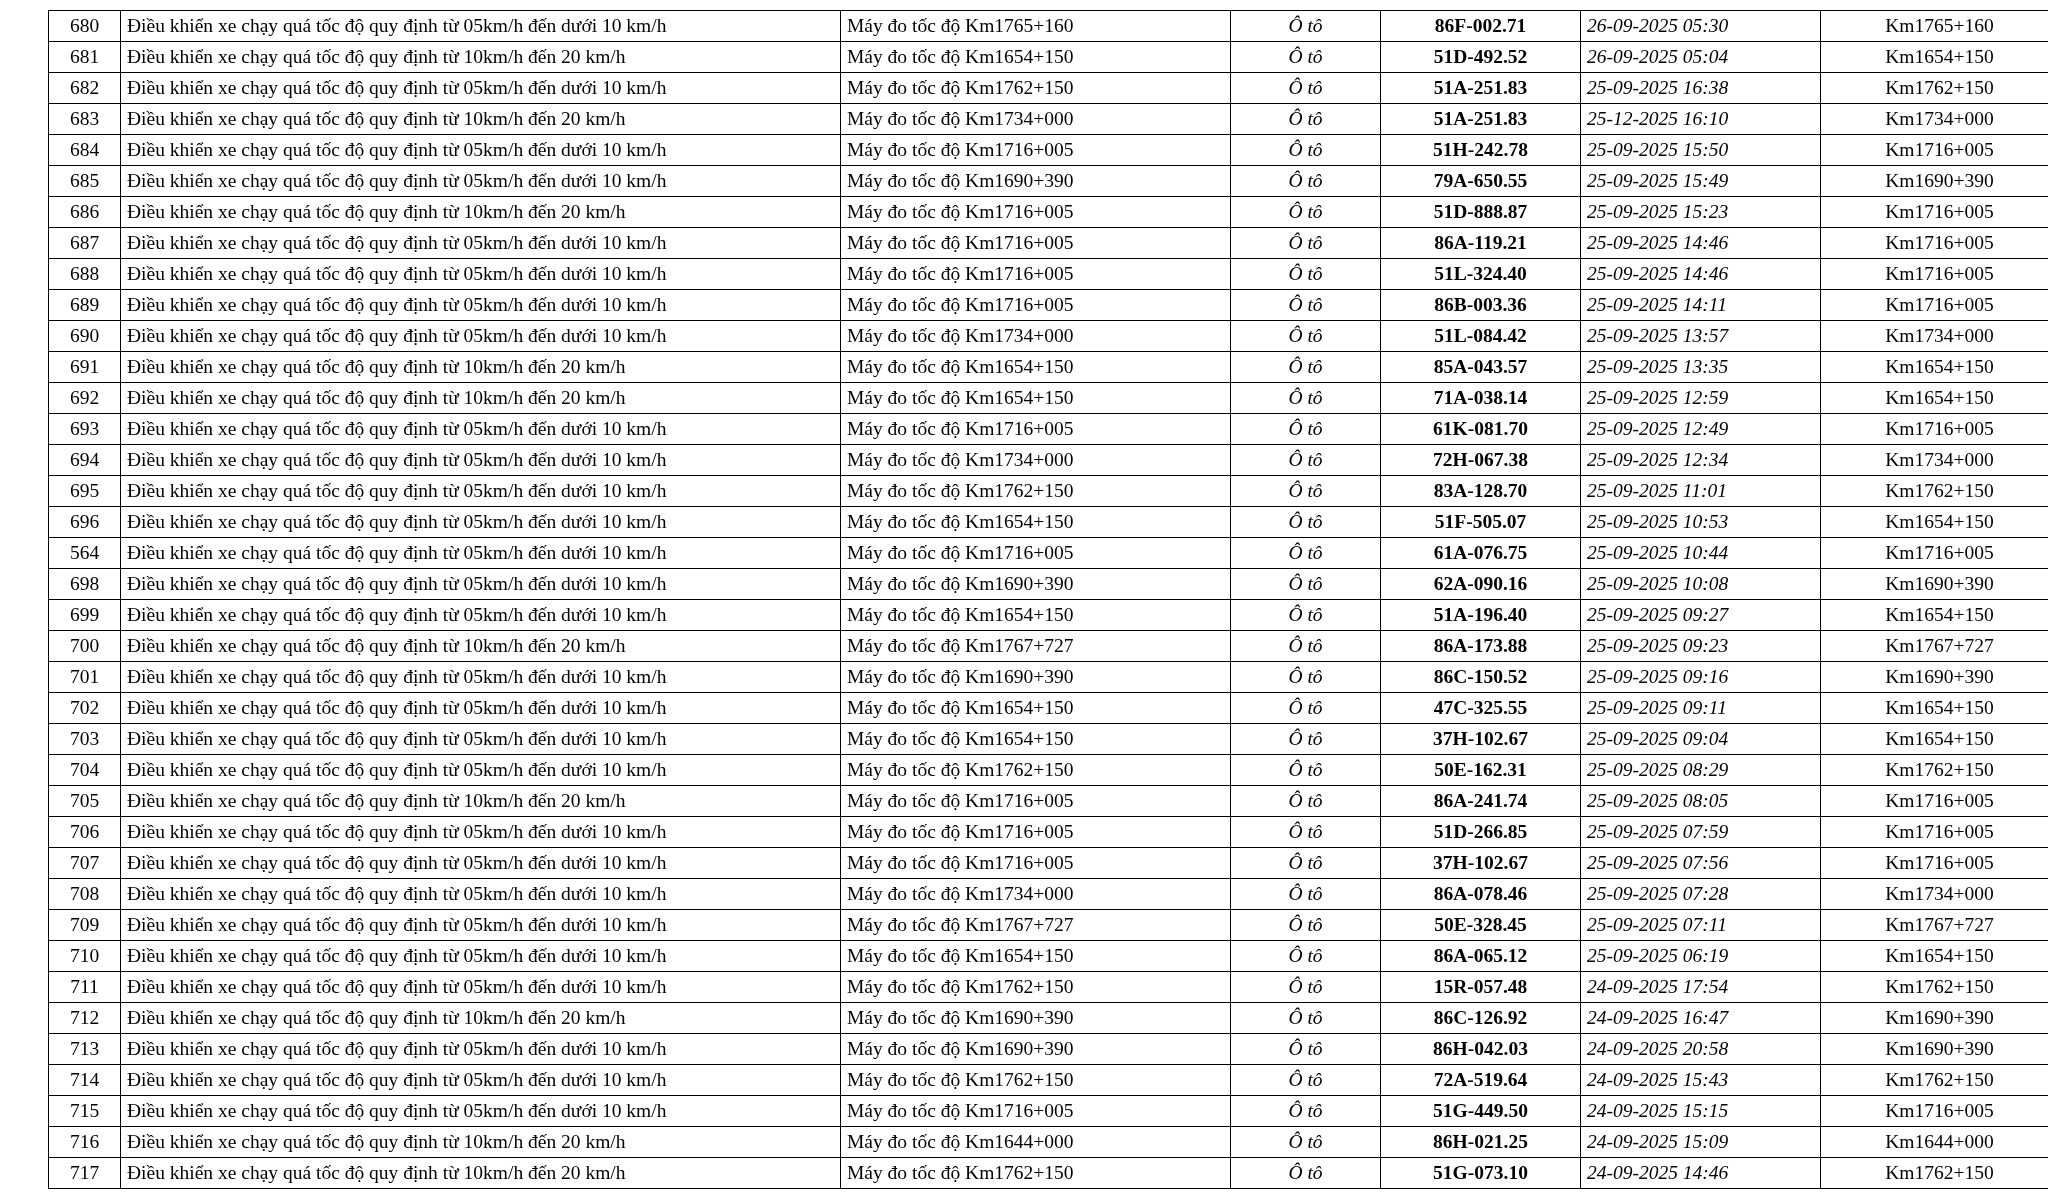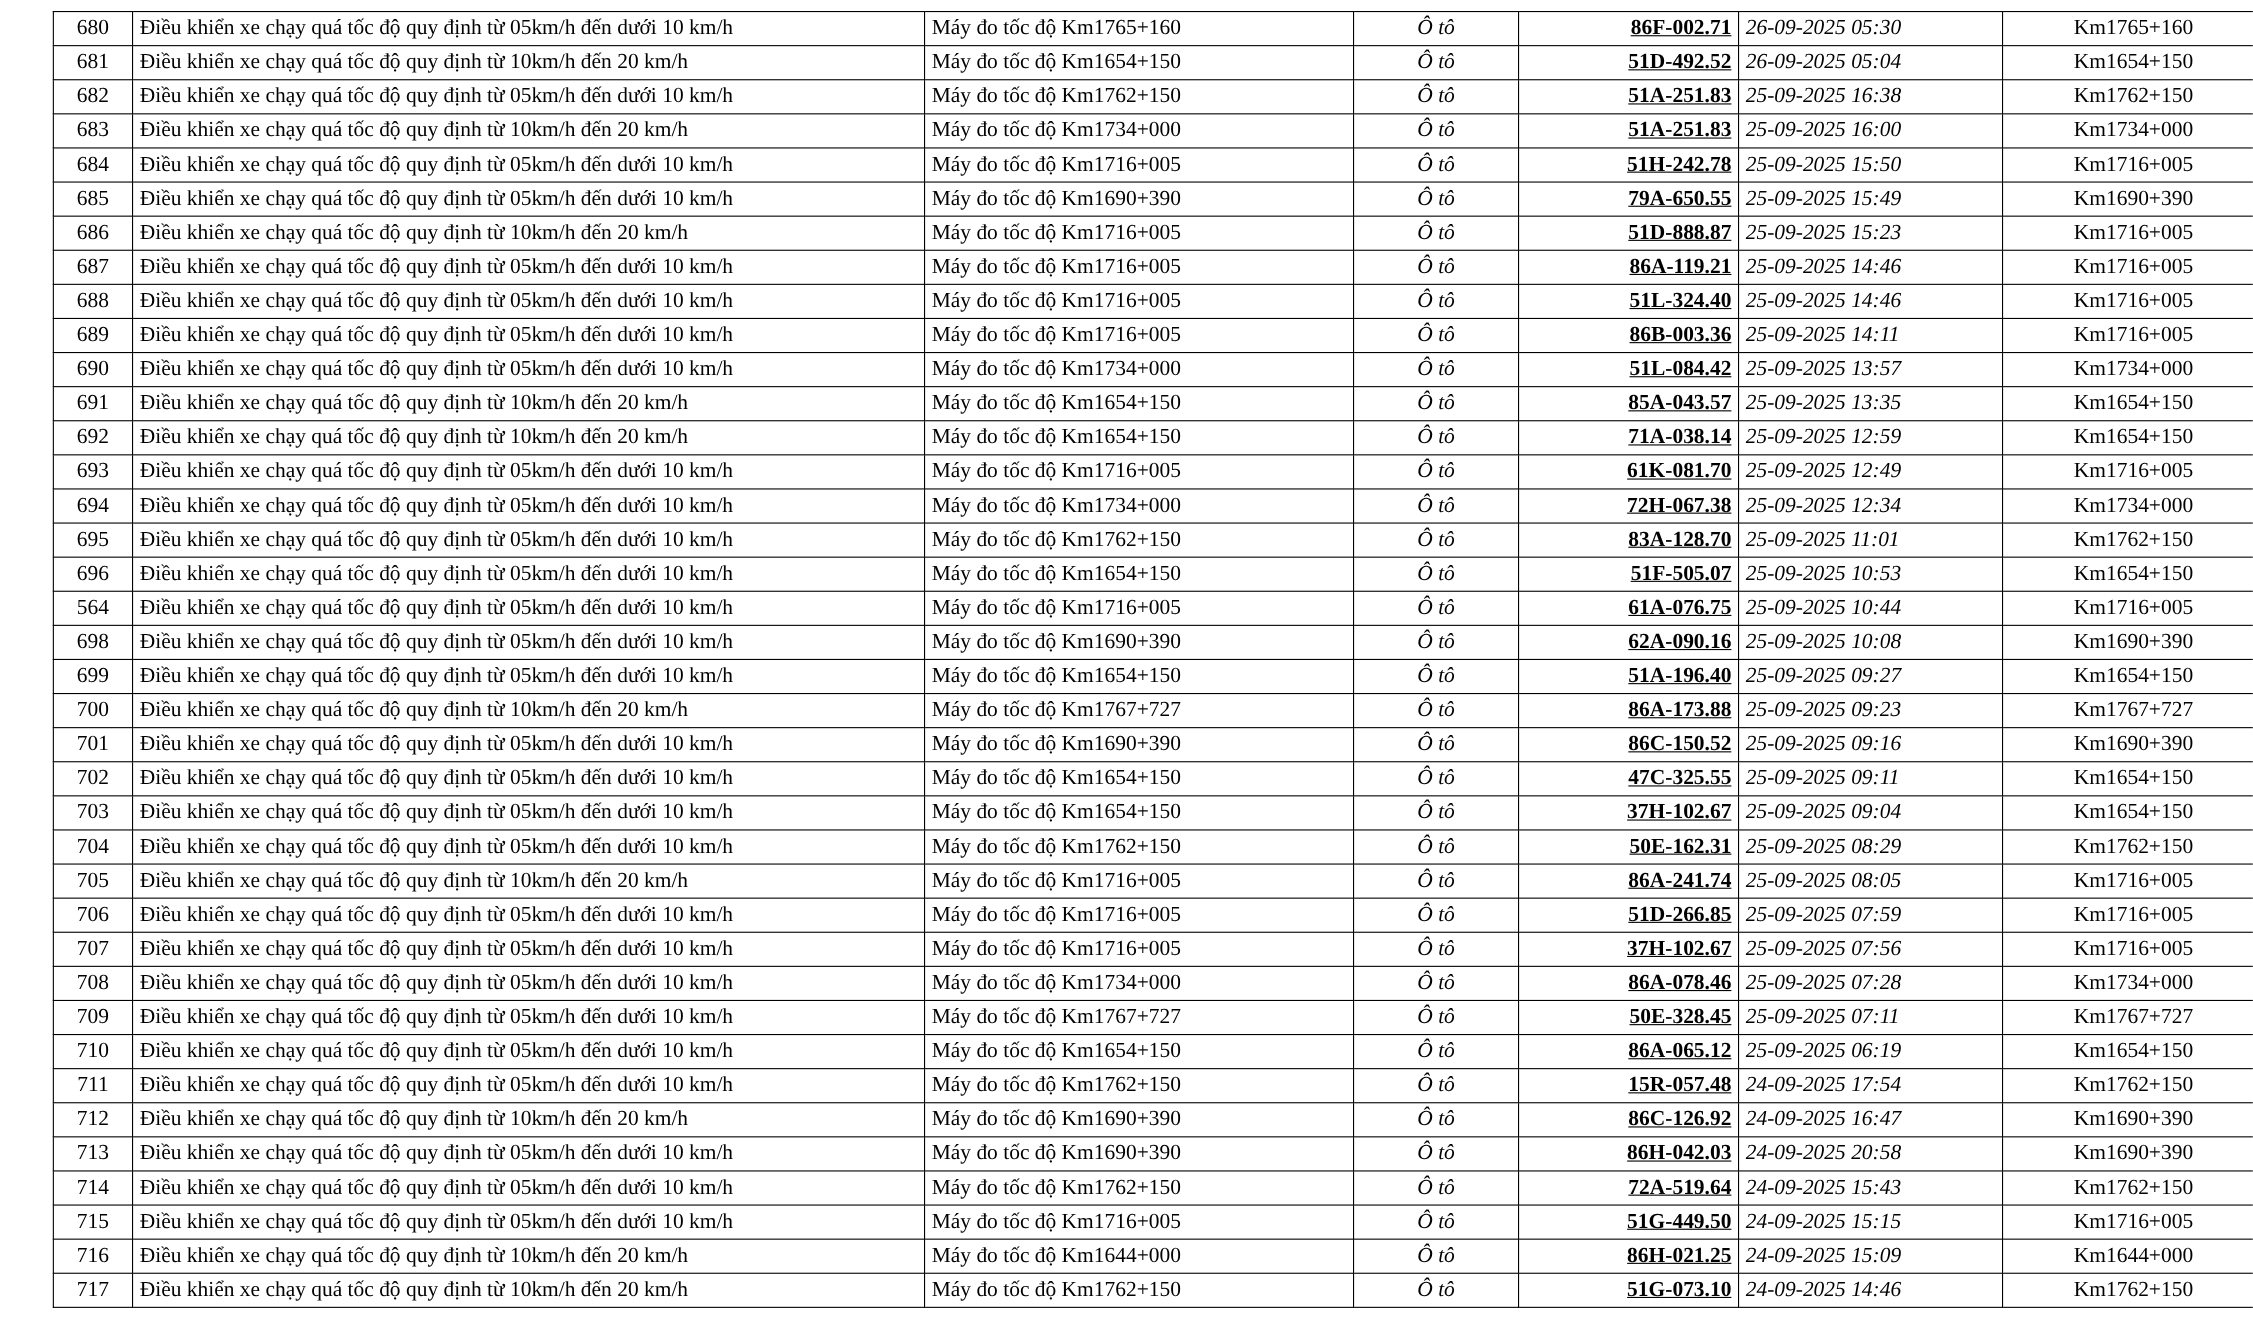--- a/index.html
+++ b/index.html
@@ -41,21 +41,21 @@
   col.c-device { width: 390px; }
   col.c-type   { width: 150px; }
   col.c-plate  { width: 200px; }
   col.c-time   { width: 240px; }
   col.c-loc    { width: 238px; }
 
   .idx   { text-align: center; }
   .desc  { text-align: left; padding-left: 10px; }
   .device{ text-align: left; padding-left: 10px; }
   .type  { text-align: center; font-style: italic; }
-  .plate { text-align: right; padding-left: 12px; font-weight: bold; text-decoration: underline; }
+  .plate { text-align: center; padding-left: 12px; font-weight: bold; }
   .time  { text-align: left; padding-left: 12px; font-style: italic; }
   .loc   { text-align: center; }
 </style>
 </head>
 <body>
 
 <div class="page">
   <table class="violations">
     <colgroup>
       <col class="c-idx">
@@ -93,21 +93,21 @@
           <td class="plate">51A-251.83</td>
           <td class="time">25-09-2025 16:38</td>
           <td class="loc">Km1762+150</td>
         </tr>
         <tr>
           <td class="idx">683</td>
           <td class="desc">Điều khiển xe chạy quá tốc độ quy định từ 10km/h đến 20 km/h</td>
           <td class="device">Máy đo tốc độ Km1734+000</td>
           <td class="type">Ô tô</td>
           <td class="plate">51A-251.83</td>
-          <td class="time">25-09-2025 16:00</td>
+          <td class="time">25-12-2025 16:10</td>
           <td class="loc">Km1734+000</td>
         </tr>
         <tr>
           <td class="idx">684</td>
           <td class="desc">Điều khiển xe chạy quá tốc độ quy định từ 05km/h đến dưới 10 km/h</td>
           <td class="device">Máy đo tốc độ Km1716+005</td>
           <td class="type">Ô tô</td>
           <td class="plate">51H-242.78</td>
           <td class="time">25-09-2025 15:50</td>
           <td class="loc">Km1716+005</td>

